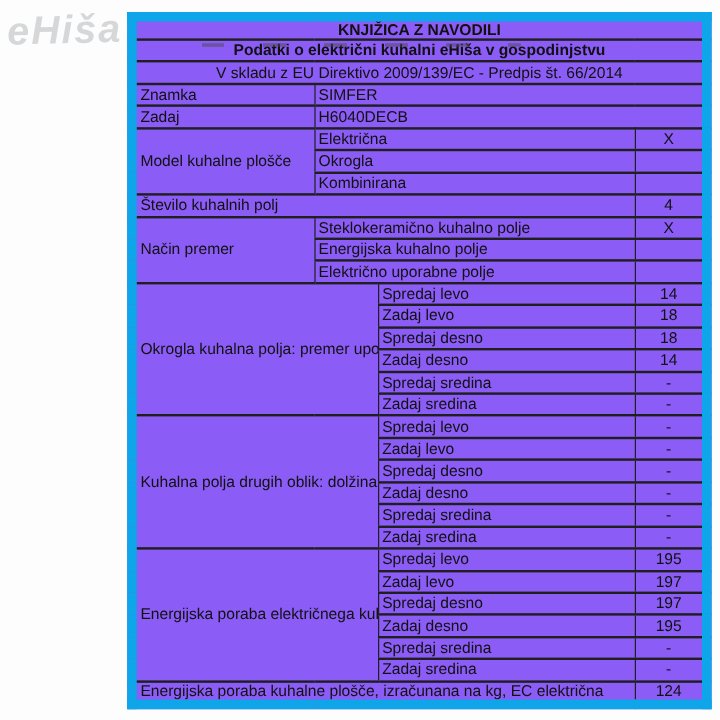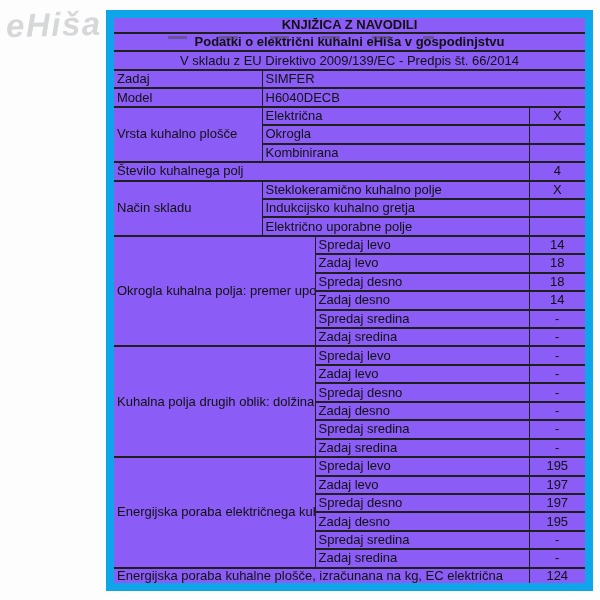--- a/index.html
+++ b/index.html
@@ -93,54 +93,54 @@
         <td class="hdr b" colspan="4">KNJIŽICA Z NAVODILI</td>
       </tr>
       <tr>
         <td class="hdr b" colspan="4">Podatki o električni kuhalni eHiša v gospodinjstvu</td>
       </tr>
       <tr>
         <td class="hdr" colspan="4">V skladu z EU Direktivo 2009/139/EC - Predpis št. 66/2014</td>
       </tr>
 
       <tr>
+        <td class="lbl">Znamka</td>
+        <td class="lbl" colspan="3">SIMFER</td>
+      </tr>
+      <tr>
         <td class="lbl">Zadaj</td>
-        <td class="lbl" colspan="3">SIMFER</td>
-      </tr>
-      <tr>
-        <td class="lbl">Model</td>
         <td class="lbl" colspan="3">H6040DECB</td>
       </tr>
 
       <tr>
-        <td class="lbl" rowspan="3">Vrsta kuhalno plošče</td>
+        <td class="lbl" rowspan="3">Model kuhalne plošče</td>
         <td class="lbl" colspan="2">Električna</td>
         <td class="val">X</td>
       </tr>
       <tr>
         <td class="lbl" colspan="2">Okrogla</td>
         <td class="val"></td>
       </tr>
       <tr>
         <td class="lbl" colspan="2">Kombinirana</td>
         <td class="val"></td>
       </tr>
 
       <tr>
-        <td class="lbl" colspan="3">Število kuhalnega polj</td>
+        <td class="lbl" colspan="3">Število kuhalnih polj</td>
         <td class="val">4</td>
       </tr>
 
       <tr>
-        <td class="lbl" rowspan="3">Način skladu</td>
+        <td class="lbl" rowspan="3">Način premer</td>
         <td class="lbl" colspan="2">Steklokeramično kuhalno polje</td>
         <td class="val">X</td>
       </tr>
       <tr>
-        <td class="lbl" colspan="2">Indukcijsko kuhalno gretja</td>
+        <td class="lbl" colspan="2">Energijska kuhalno polje</td>
         <td class="val"></td>
       </tr>
       <tr>
         <td class="lbl" colspan="2">Električno uporabne polje</td>
         <td class="val"></td>
       </tr>
 
       <tr>
         <td class="sec" colspan="2" rowspan="6">Okrogla kuhalna polja: premer uporabne površine električnega kuhalnega polja, zaokroženo na 5 mm (Ø/cm)</td>
         <td class="lbl">Spredaj levo</td>

